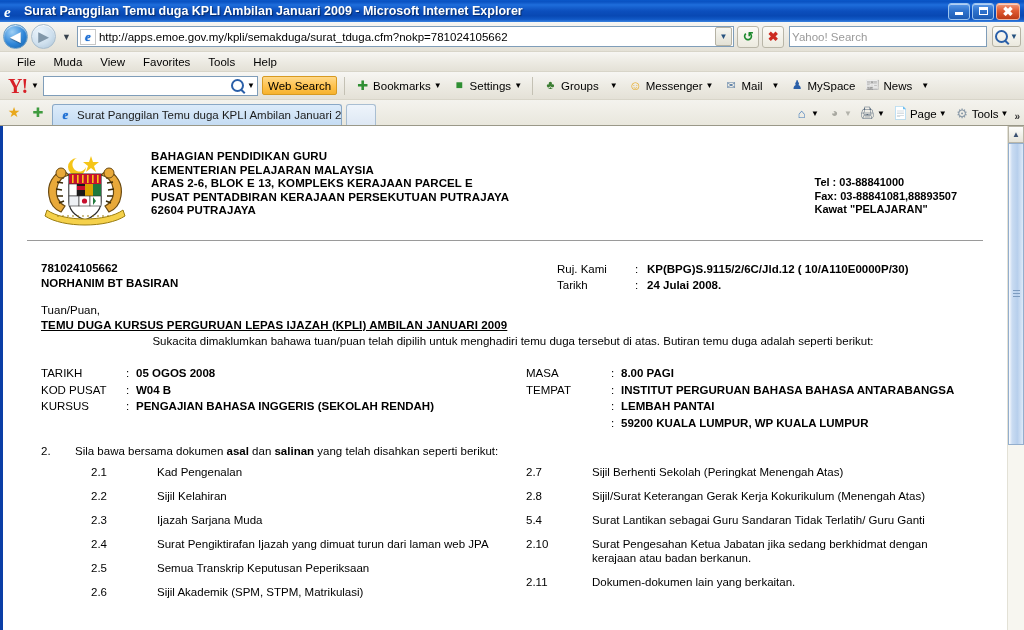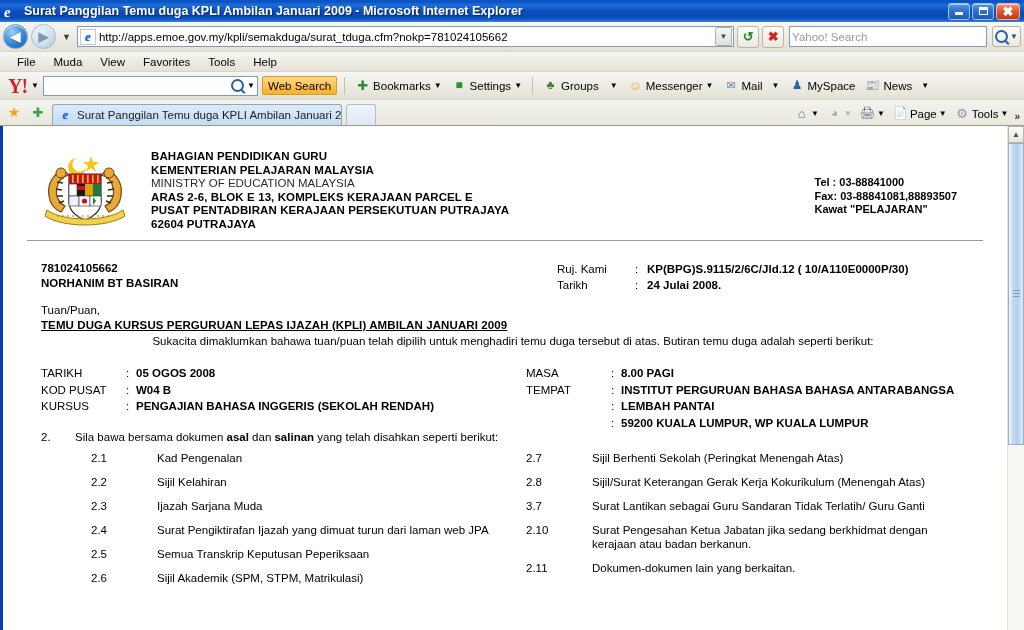--- a/index.html
+++ b/index.html
@@ -278,21 +278,21 @@
 
   #details { display: flex; margin-top: 16px; padding-left: 16px; font-size: 11.5px;}
   #det-left { flex: 0 0 485px; }
   #det-right { flex: 1 1 auto; }
   .drow { display: flex; line-height: 16.5px; }
   .drow .k { flex: 0 0 85px; }
   .drow .c { flex: 0 0 10px; }
   .drow .v { font-weight: bold; }
   .drow.cont .k { flex: 0 0 85px; }
 
-  #clause2 { padding-left: 16px; font-size: 11.5px; }
+  #clause2 { margin-top: 14px; padding-left: 16px; font-size: 11.5px; }
   #clause2 .num { display:inline-block; width: 34px; }
   #clause2 b { font-weight: bold; }
 
   #lists { display: flex; margin-top: 8px; padding-left: 16px; font-size: 11.5px; }
   #list-left { flex: 0 0 485px; }
   #list-right { flex: 1 1 auto; }
   .li { display: flex; line-height: 14px; margin-bottom: 10px; gap: 29px; }
   .li .n { flex: 0 0 37px; padding-left: 50px; box-sizing: content-box; }
   #list-right .li .n { padding-left: 0; flex: 0 0 37px; }
   .li .t { flex: 1 1 auto; }
@@ -516,21 +516,20 @@
               <circle cx="51.5" cy="53" r="2.6" fill="#c8102e"></circle>
               <path d="M60 49 l3 4 -3 4 z" fill="#1f7a3d"></path>
 
               <path d="M14 62 C30 74 74 74 90 62 L92 68 C74 80 30 80 12 68 Z" fill="#f5d14b" stroke="#9a7c10" stroke-width="1"></path>
               <path d="M24 68 l54 0" stroke="#9a7c10" stroke-width="1" stroke-dasharray="2 3" fill="none"></path>
             </svg>
           </div>
           <div id="org">
             <div class="b">BAHAGIAN PENDIDIKAN GURU</div>
             <div class="b">KEMENTERIAN PELAJARAN MALAYSIA</div>
-            <div class="n">MINISTRY OF EDUCATION MALAYSIA</div>
             <div class="b">ARAS 2-6, BLOK E 13, KOMPLEKS KERAJAAN PARCEL E</div>
             <div class="b">PUSAT PENTADBIRAN KERAJAAN PERSEKUTUAN PUTRAJAYA</div>
             <div class="b">62604 PUTRAJAYA</div>
           </div>
           <div id="contact">
             <div>Tel : 03-88841000</div>
             <div>Fax: 03-88841081,88893507</div>
             <div>Kawat "PELAJARAN"</div>
           </div>
         </div>
@@ -637,21 +636,21 @@
           <div id="list-right">
             <div class="li">
               <span class="n">2.7</span>
               <span class="t">Sijil Berhenti Sekolah (Peringkat Menengah Atas)</span>
             </div>
             <div class="li">
               <span class="n">2.8</span>
               <span class="t">Sijil/Surat Keterangan Gerak Kerja Kokurikulum (Menengah Atas)</span>
             </div>
             <div class="li">
-              <span class="n">3.7</span>
+              <span class="n">5.4</span>
               <span class="t">Surat Lantikan sebagai Guru Sandaran Tidak Terlatih/ Guru Ganti</span>
             </div>
             <div class="li">
               <span class="n">2.10</span>
               <span class="t">
                 <span>Surat Pengesahan Ketua Jabatan jika sedang berkhidmat dengan</span>
                 <span class="ln2">kerajaan atau badan berkanun.</span>
               </span>
             </div>
             <div class="li">

